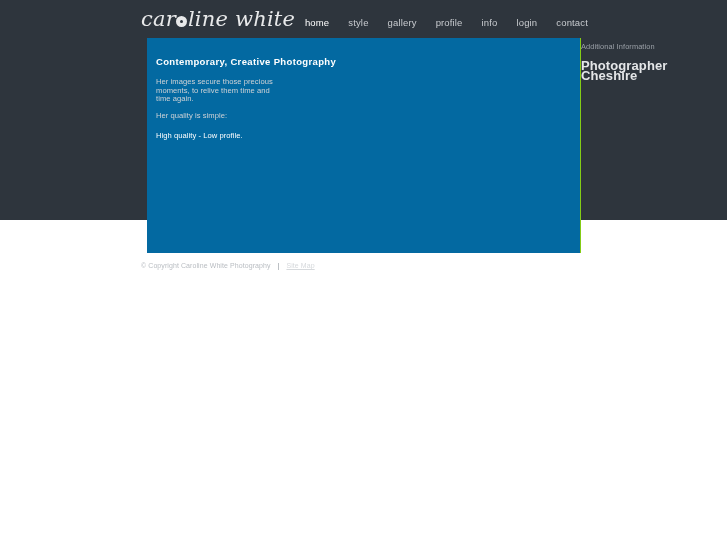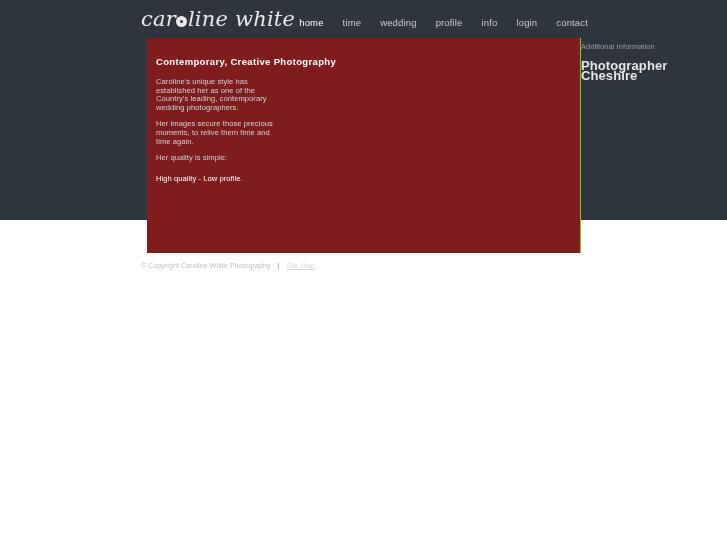--- a/index.html
+++ b/index.html
@@ -91,21 +91,21 @@
   .nav-item:last-child { padding-right: 0; }
   .nav-item.active { color: #ffffff; }
 
   
   .content-panel {
     position: absolute;
     left: 147px;
     top: 38px;
     width: 433px;
     height: 215px;
-    background: #7f1d1d;
+    background: #0369a1;
   }
 
   .article {
     position: absolute;
     left: 9px;
     top: 18px;
     width: 290px;
   }
 
   .article h1 {
@@ -205,34 +205,33 @@
 <div class="page">
 
   <div class="header">
 
     <div class="logo">
       <span>car</span><span class="lens"></span><span>line white</span>
     </div>
 
     <div class="nav">
       <a class="nav-item active" href="#">home</a>
-      <a class="nav-item" href="#">time</a>
-      <a class="nav-item" href="#">wedding</a>
+      <a class="nav-item" href="#">style</a>
+      <a class="nav-item" href="#">gallery</a>
       <a class="nav-item" href="#">profile</a>
       <a class="nav-item" href="#">info</a>
       <a class="nav-item" href="#">login</a>
       <a class="nav-item" href="#">contact</a>
     </div>
 
   </div>
 
   <div class="content-panel">
     <div class="article">
       <h1>Contemporary, Creative Photography</h1>
-      <p>Caroline's unique style has established her as one of the Country's leading, contemporary wedding photographers.</p>
       <p>Her images secure those precious moments, to relive them time and time again.</p>
       <p class="tight">Her quality is simple:</p>
       <p class="strong">High quality - Low profile.</p>
     </div>
   </div>
 
   <div class="sidebar">
     <div class="sidebar-inner">
       <span class="sidebar-title">Additional Information</span>
       <a class="sidebar-link" href="#">Photographer Cheshire</a>

